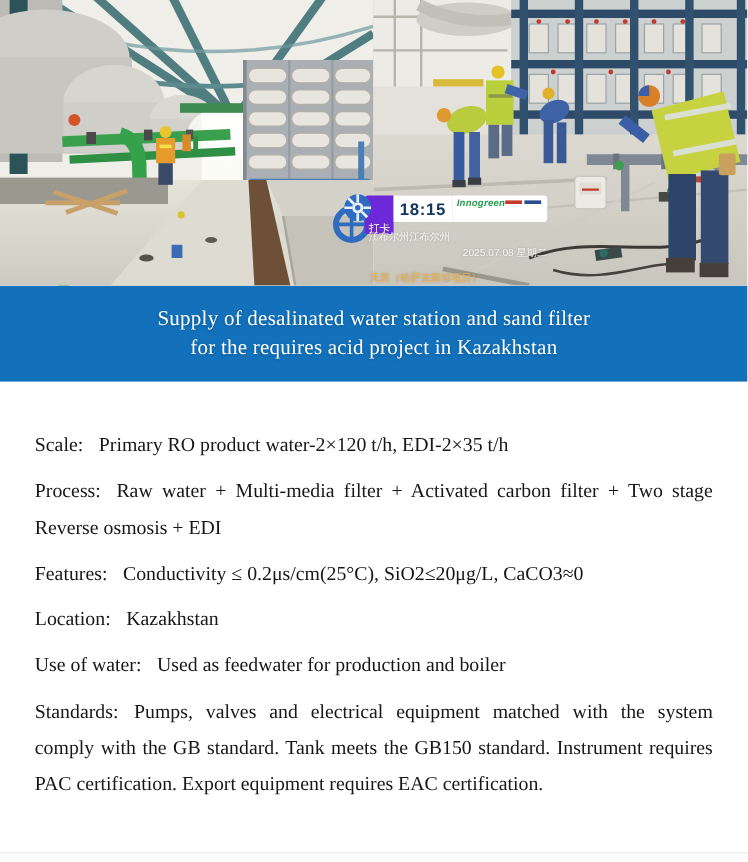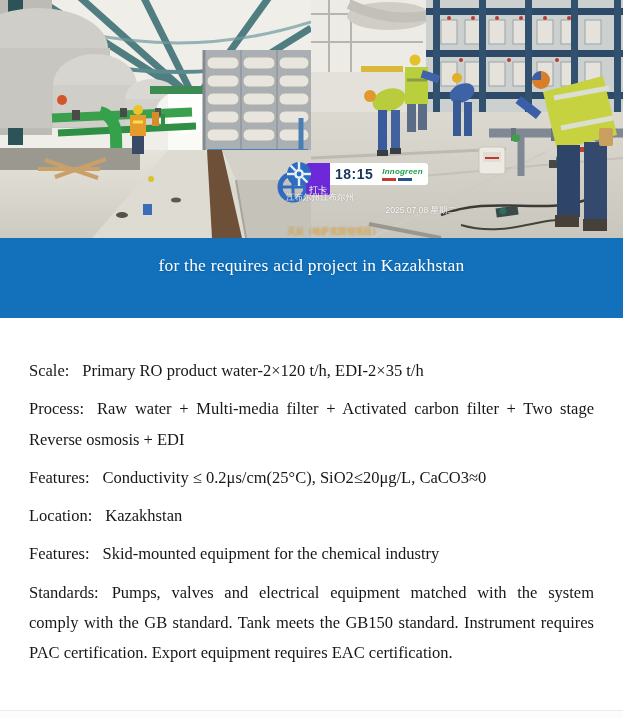--- a/index.html
+++ b/index.html
@@ -57,37 +57,37 @@
     line-height: 22px;
     padding: 0 5px;
     letter-spacing: 0.5px;
     text-shadow: none;
   }
   .wm-brand {
     background: #ffffff;
     border-radius: 0 3px 3px 0;
     padding: 2px 5px 2px 4px;
     display: flex;
-    flex-direction: column;
+    flex-direction: row;
     justify-content: center;
     text-shadow: none;
   }
   .wm-brand-text {
     color: #1f9d49;
     font-size: 8px;
     font-weight: bold;
     font-style: italic;
     line-height: 9px;
     letter-spacing: 0.2px;
   }
   .wm-brand-sub { display: flex; gap: 2px; margin-top: 2px; }
   .wm-brand-sub i { display: block; width: 14px; height: 3px; }
   .wm-brand-sub i.r { background: #c43a2e; }
   .wm-brand-sub i.b { background: #2a4f8f; }
-  .wm-line { font-size: 8.5px; line-height: 13px; white-space: nowrap; }
+  .wm-line { font-size: 8.5px; line-height: 13px; white-space: nowrap; margin-left: 21px; }
   .wm-loc  { margin-top: 6px; opacity: 0.92; }
   .wm-date { opacity: 0.92; text-align: right; }
   .wm-project {
     margin-top: 7px;
     color: #f6b33c;
     border: 1px solid rgba(246,179,60,0.0);
     display: inline-block;
     font-size: 8.5px;
   }
   .wm-note { opacity: 0.9; }
@@ -394,26 +394,27 @@
             </span>
         </div>
       </div>
       <div class="wm-line wm-loc">江布尔州江布尔州</div>
       <div class="wm-line wm-date">2025.07.08 星期二</div>
       <div class="wm-line wm-project">天辰（哈萨克斯坦项目）</div>
     </div>
   </div>
 
   <div class="banner">
+    <div>Supply of desalinated water station and sand filter</div>
     <div>for the requires acid project in Kazakhstan</div>
   </div>
 
   <div class="specs">
     <p class="spec"><span class="spec-label">Scale:</span><span>Primary RO product water-2×120 t/h, EDI-2×35 t/h</span></p>
     <p class="spec"><span class="spec-label">Process:</span><span>Raw water + Multi-media filter + Activated carbon filter + Two stage Reverse osmosis + EDI</span></p>
     <p class="spec"><span class="spec-label">Features:</span><span>Conductivity ≤ 0.2μs/cm(25°C), SiO2≤20μg/L, CaCO3≈0</span></p>
     <p class="spec"><span class="spec-label">Location:</span><span>Kazakhstan</span></p>
-    <p class="spec"><span class="spec-label">Features:</span><span>Skid-mounted equipment for the chemical industry</span></p>
+    <p class="spec"><span class="spec-label">Use of water:</span><span>Used as feedwater for production and boiler</span></p>
     <p class="spec"><span class="spec-label">Standards:</span><span>Pumps, valves and electrical equipment matched with the system comply with the GB standard. Tank meets the GB150 standard. Instrument requires PAC certification. Export equipment requires EAC certification.</span></p>
   </div>
 
   <div class="bottom-rule"></div>
 </div>
 
 </body></html>

